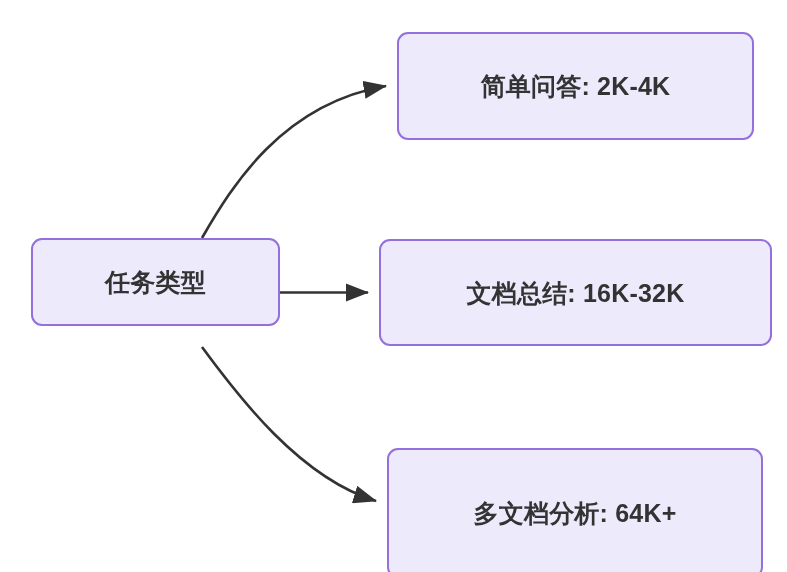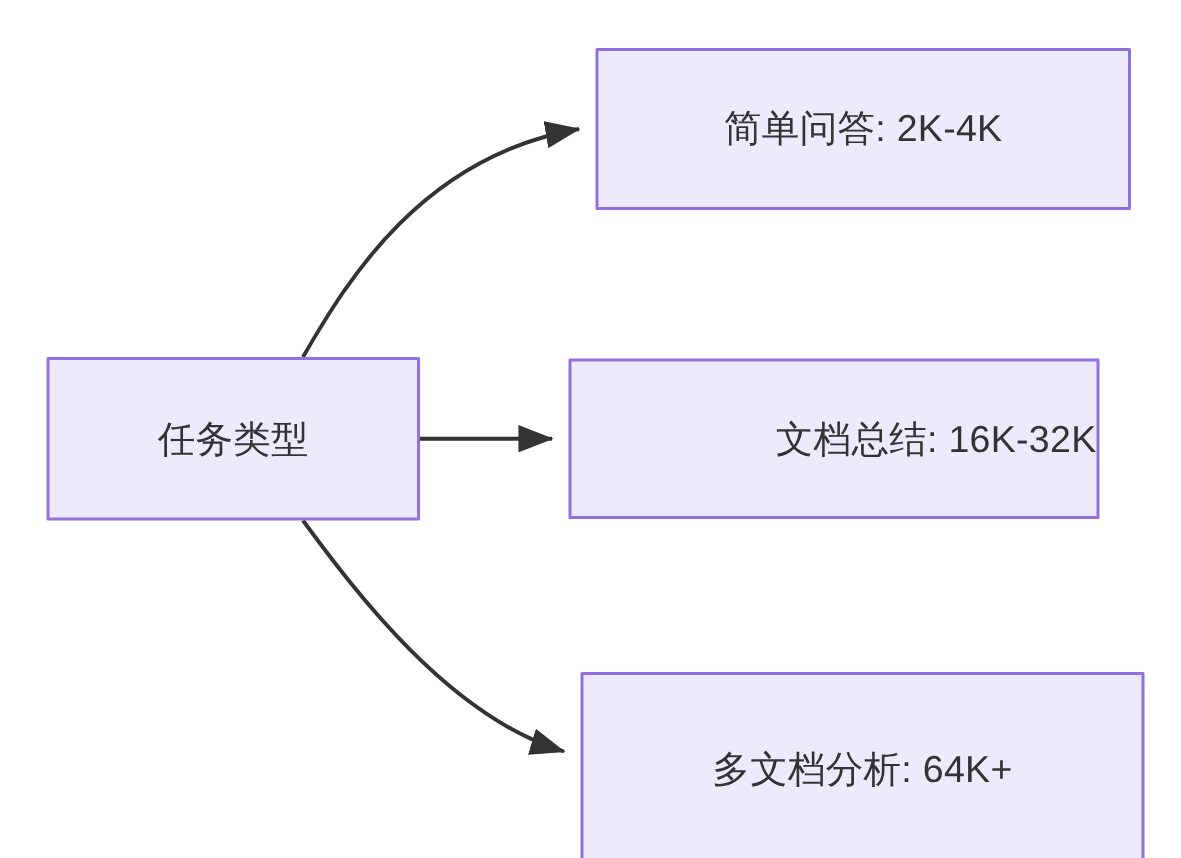--- a/index.html
+++ b/index.html
@@ -25,37 +25,38 @@
     top: 0;
     width: 787px;
     height: 572px;
     pointer-events: none;
   }
   .node {
     position: absolute;
     box-sizing: border-box;
     background: #ECEAFB;
     border: 2px solid #9370DB;
-    border-radius: 1px;
+    border-radius: 11px;
     display: flex;
     align-items: center;
     justify-content: center;
     text-align: center;
+    font-weight: bold;
   }
   .node-label {
     color: #333333;
     font-size: 25px;
     line-height: 1.2;
     letter-spacing: 0.2px;
     white-space: nowrap;
   }
   
-  #node-root   { left: 31px;  top: 238px; width: 249px; height: 109px; }
+  #node-root   { left: 31px;  top: 238px; width: 249px; height: 88px; }
   #node-simple { left: 397px; top: 32px;  width: 357px; height: 108px; }
-  #node-doc    { left: 379px; top: 239px; width: 354px; height: 107px; justify-content: flex-end; }
+  #node-doc    { left: 379px; top: 239px; width: 393px; height: 107px; }
   #node-multi  { left: 387px; top: 448px; width: 376px; height: 130px; }
 </style>
 </head>
 <body>
 
 <div id="diagram-root">
 
   <svg id="edge-layer" viewBox="0 0 787 572" width="787" height="572" xmlns="http://www.w3.org/2000/svg">
     <defs>
       <marker id="arrowhead" markerWidth="9" markerHeight="7" refX="8.6" refY="3.5" orient="auto" markerUnits="strokeWidth">

